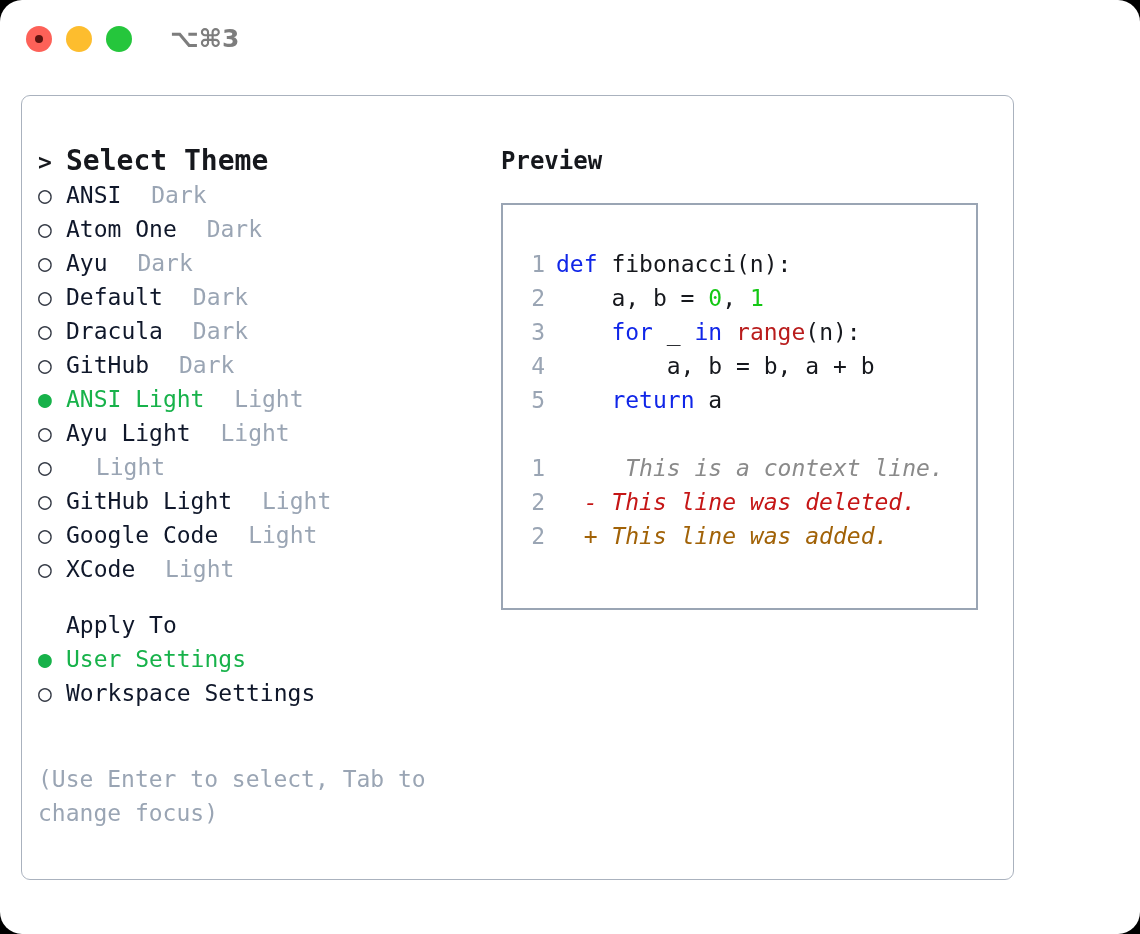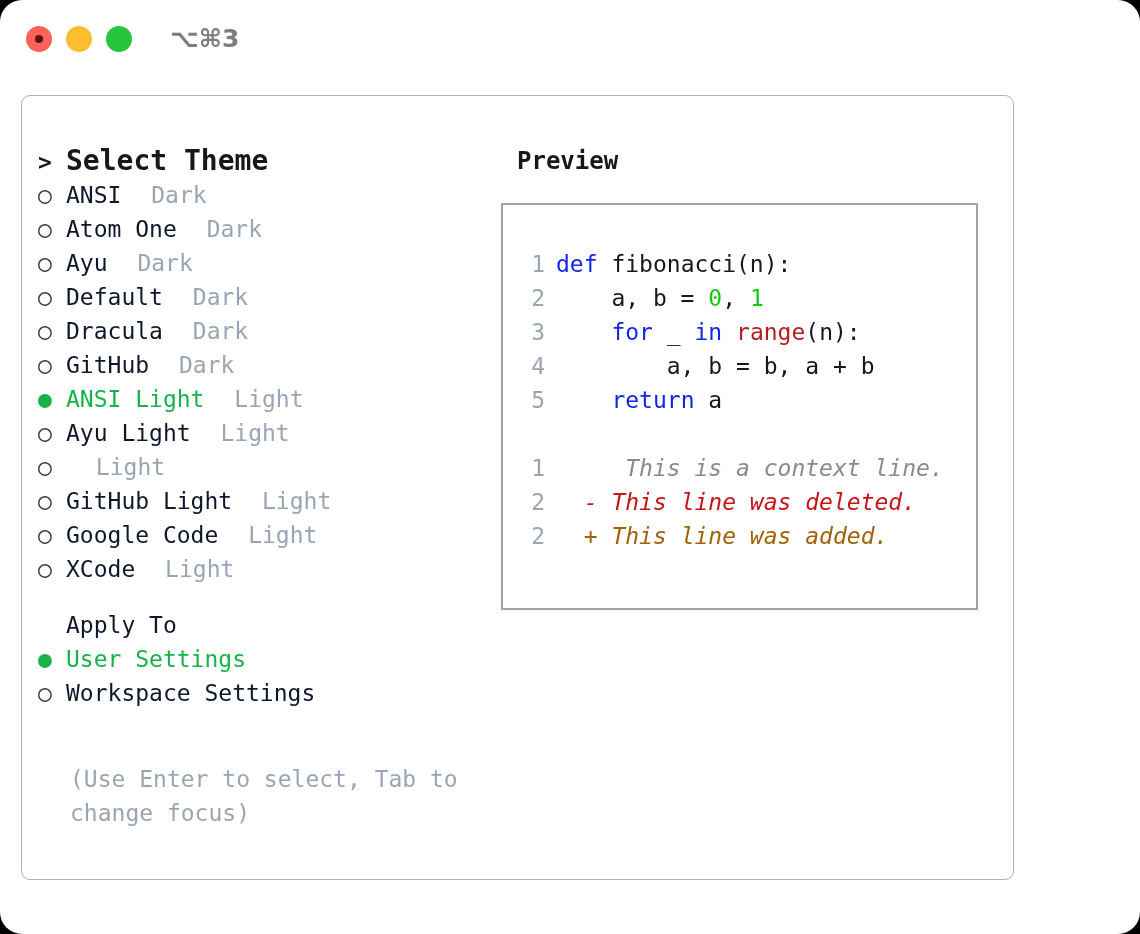--- a/index.html
+++ b/index.html
@@ -139,30 +139,28 @@
   .gap-block { height: 22px; }
 
   .hint {
     position: absolute;
     left: 16px;
     top: 666px;
     width: 420px;
     font-size: 23px;
     line-height: 34px;
     color: #9aa5b4;
-    margin-left: 32px;
   }
 
   
   .right-col {
     position: absolute;
     left: 479px;
     top: 48px;
     width: 500px;
-    margin-left: 16px;
   }
 
   .preview-title {
     font-size: 24px;
     line-height: 34px;
     font-weight: 700;
     color: #16181d;
     white-space: pre;
   }
 

